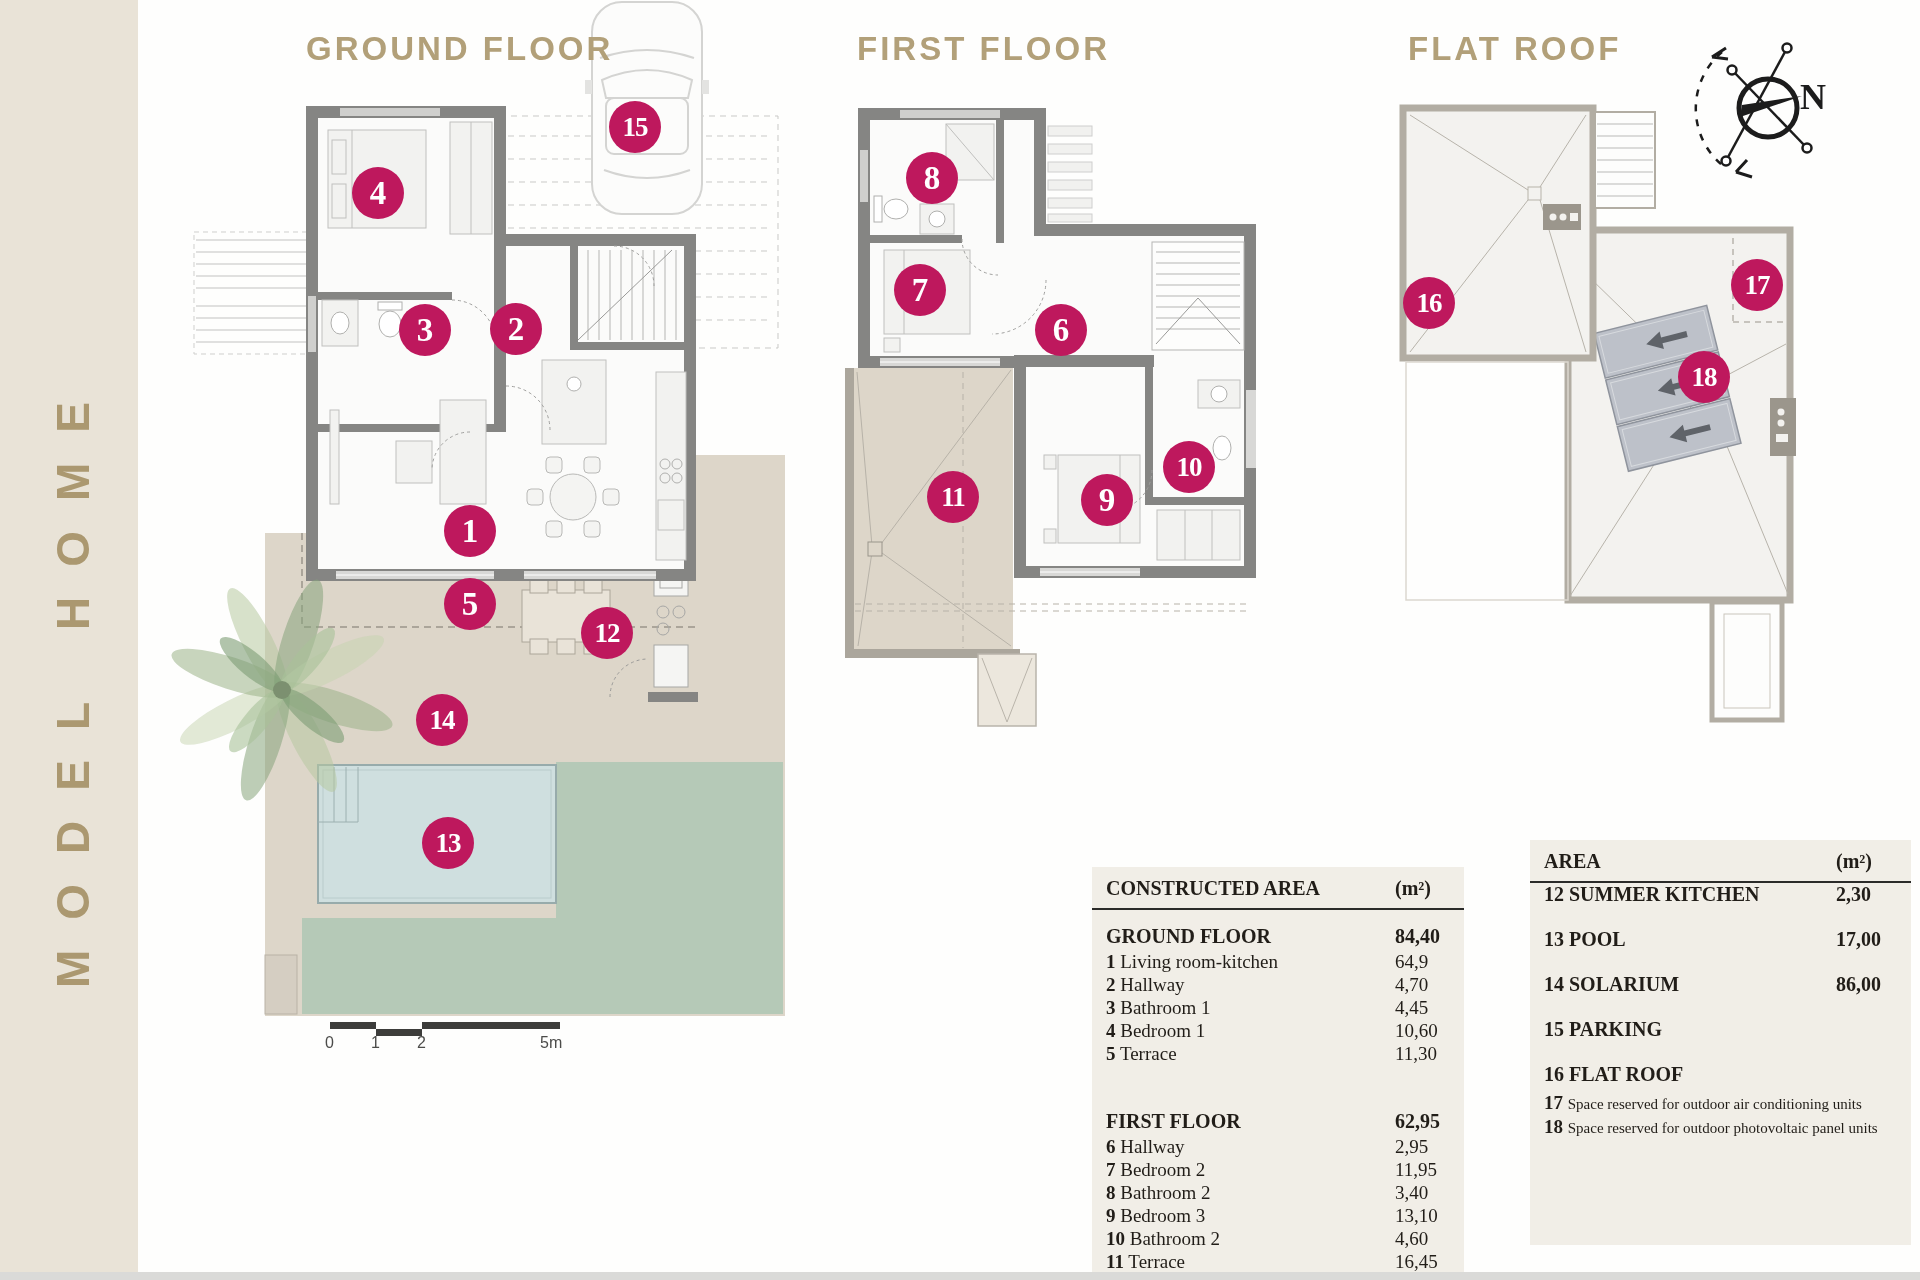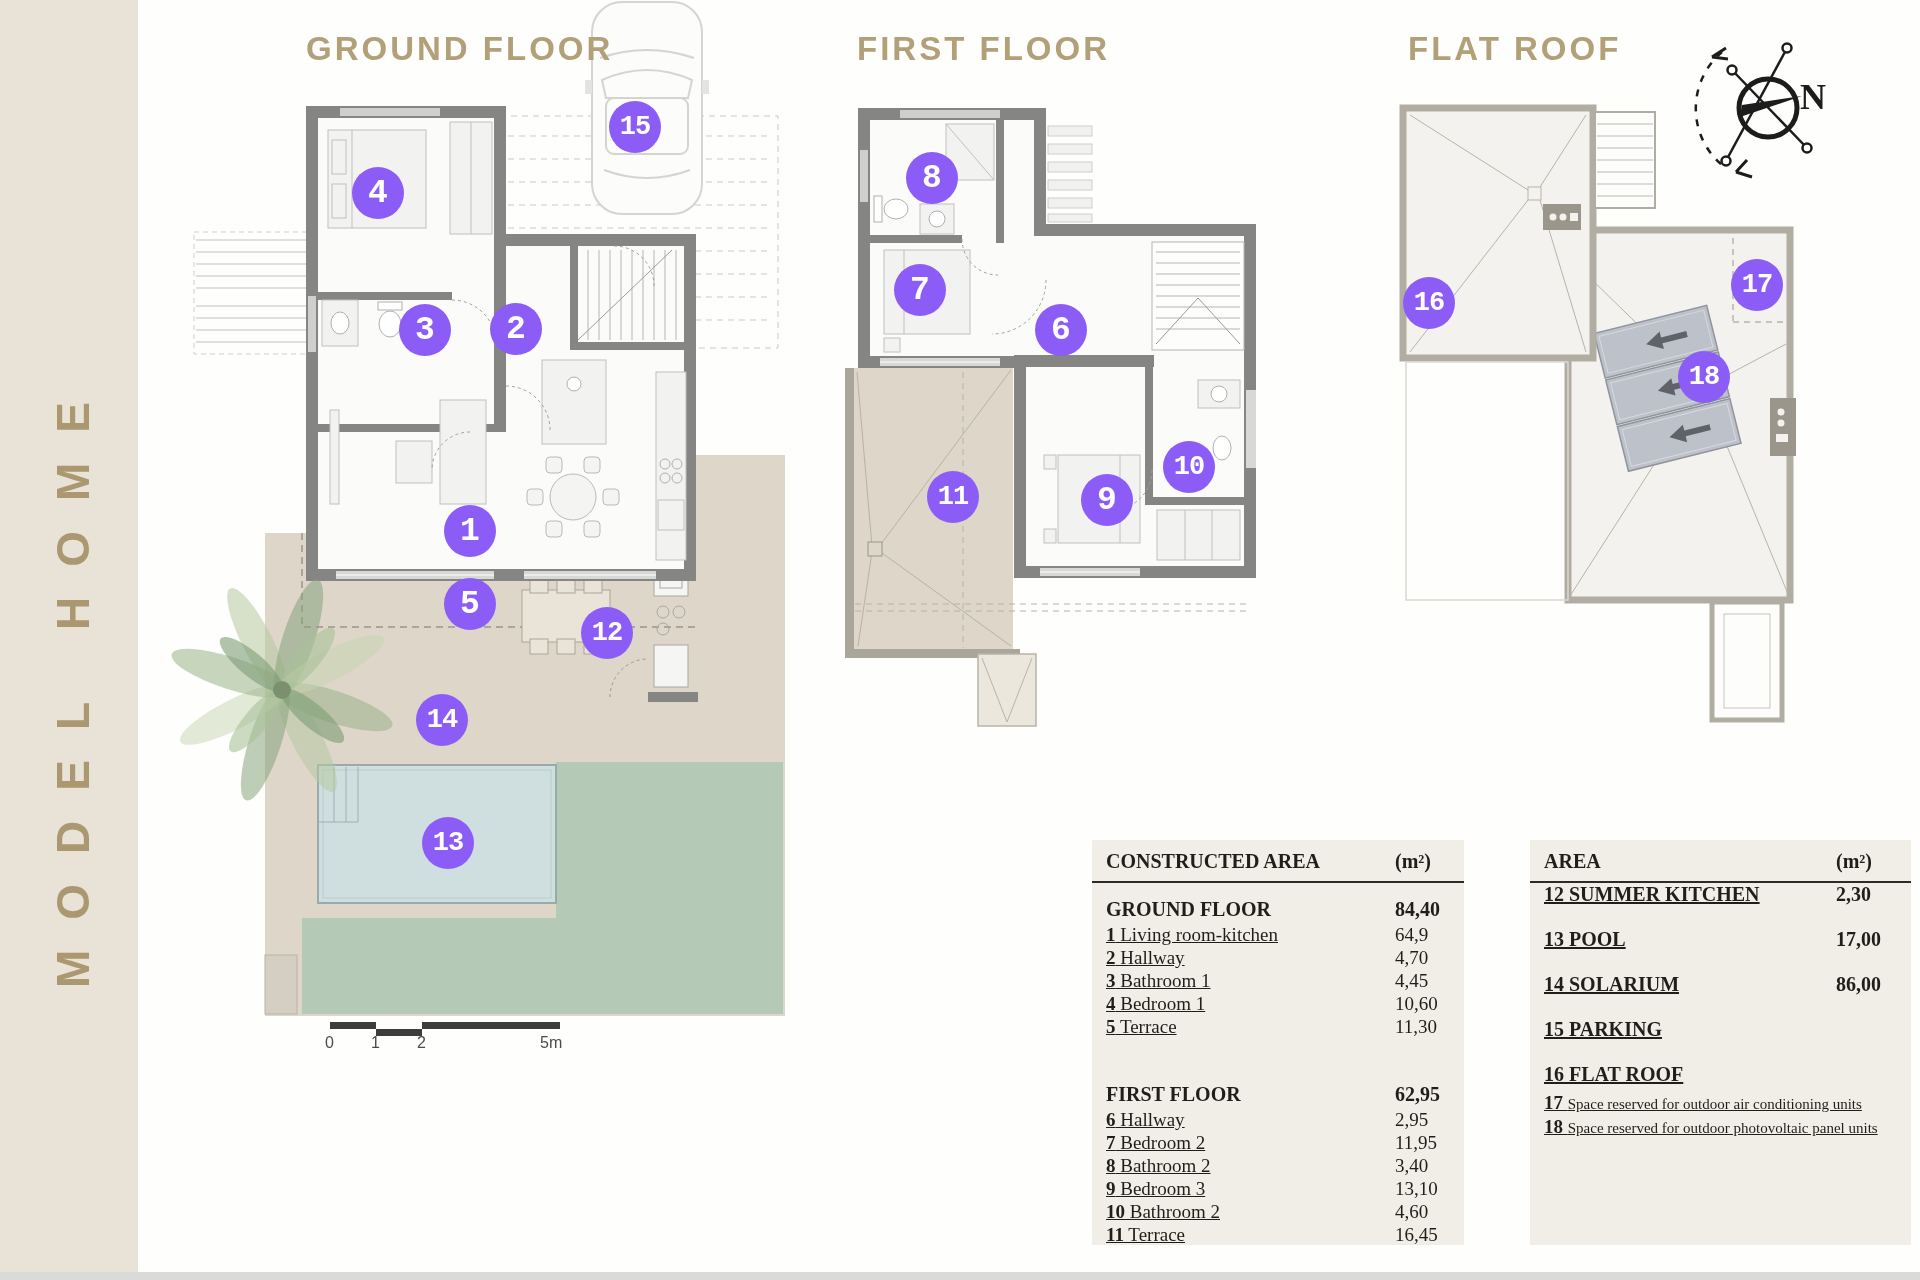--- a/index.html
+++ b/index.html
@@ -7,42 +7,42 @@
          font-family:"Liberation Sans",sans-serif;}
   
   .sidebar{position:absolute;left:0;top:0;width:138px;height:1280px;background:#e9e3d7;}
   .brand{position:absolute;left:46px;top:988px;transform:rotate(-90deg);transform-origin:0 0;
          white-space:nowrap;font-weight:bold;font-size:46px;letter-spacing:30px;color:#ab9870;}
   
   .plan-title{position:absolute;top:30px;font-weight:bold;font-size:33px;letter-spacing:3px;
               color:#b2a079;white-space:nowrap;}
   #t-ground{left:306px;} #t-first{left:857px;} #t-roof{left:1408px;}
   
-  .marker{position:absolute;width:52px;height:52px;border-radius:50%;background:#8b5cf6;
-          color:#fff;font-family:Liberation Mono, monospace;font-weight:bold;
+  .marker{position:absolute;width:52px;height:52px;border-radius:50%;background:#be185d;
+          color:#fff;font-family:Liberation Serif, serif;font-weight:bold;
           display:flex;align-items:center;justify-content:center;font-size:33px;}
   .marker.m2{font-size:27px;letter-spacing:-1px;}
   
   .scale-lbl{position:absolute;top:1034px;font-size:16px;color:#4c4c4a;}
   
   .north{position:absolute;left:1800px;top:76px;font-family:"Liberation Serif",serif;
          font-weight:bold;font-size:36px;color:#1c1c1c;}
   
   .panel{position:absolute;top:840px;height:405px;background:#f1eee7;
          font-family:"Liberation Serif",serif;color:#211d18;}
-  #panel-left{left:1092px;width:372px;}
+  #panel-left{left:1092px;width:372px;margin-top:27px;}
   #panel-right{left:1530px;width:381px;}
   .panel .hdr{position:relative;padding:10px 14px 0 14px;font-weight:bold;font-size:20px;}
   .panel .hdr .unit{position:absolute;left:303px;top:10px;}
   #panel-right .hdr .unit{left:306px;}
   .panel .rule{border-bottom:2px solid #2b2b29;margin:8px 0 0 0;}
   .tbody{position:relative;padding:0 14px;}
   .sec-head{position:relative;margin:15px 0 2px 0;font-weight:bold;font-size:20px;height:24px;}
   .sec-head.sec2{margin-top:44px;}
-  .trow{position:relative;font-size:19px;height:23px;text-decoration:underline;}
+  .trow{position:relative;font-size:19px;height:23px;}
   .val{position:absolute;left:289px;top:0;}
   .bold{font-weight:bold;}
   #panel-right .trow{height:24px;}
   #panel-right .trow.caps{margin-bottom:21px;font-size:20px;}
   #panel-right .trow.caps .val{left:292px;text-align:right;}
   #panel-right .caps + .note{margin-top:-16px;}
   #panel-right .trow.note{height:24px;}
   .note-txt{font-size:15px;}
   .note b{font-size:19px;}
   

